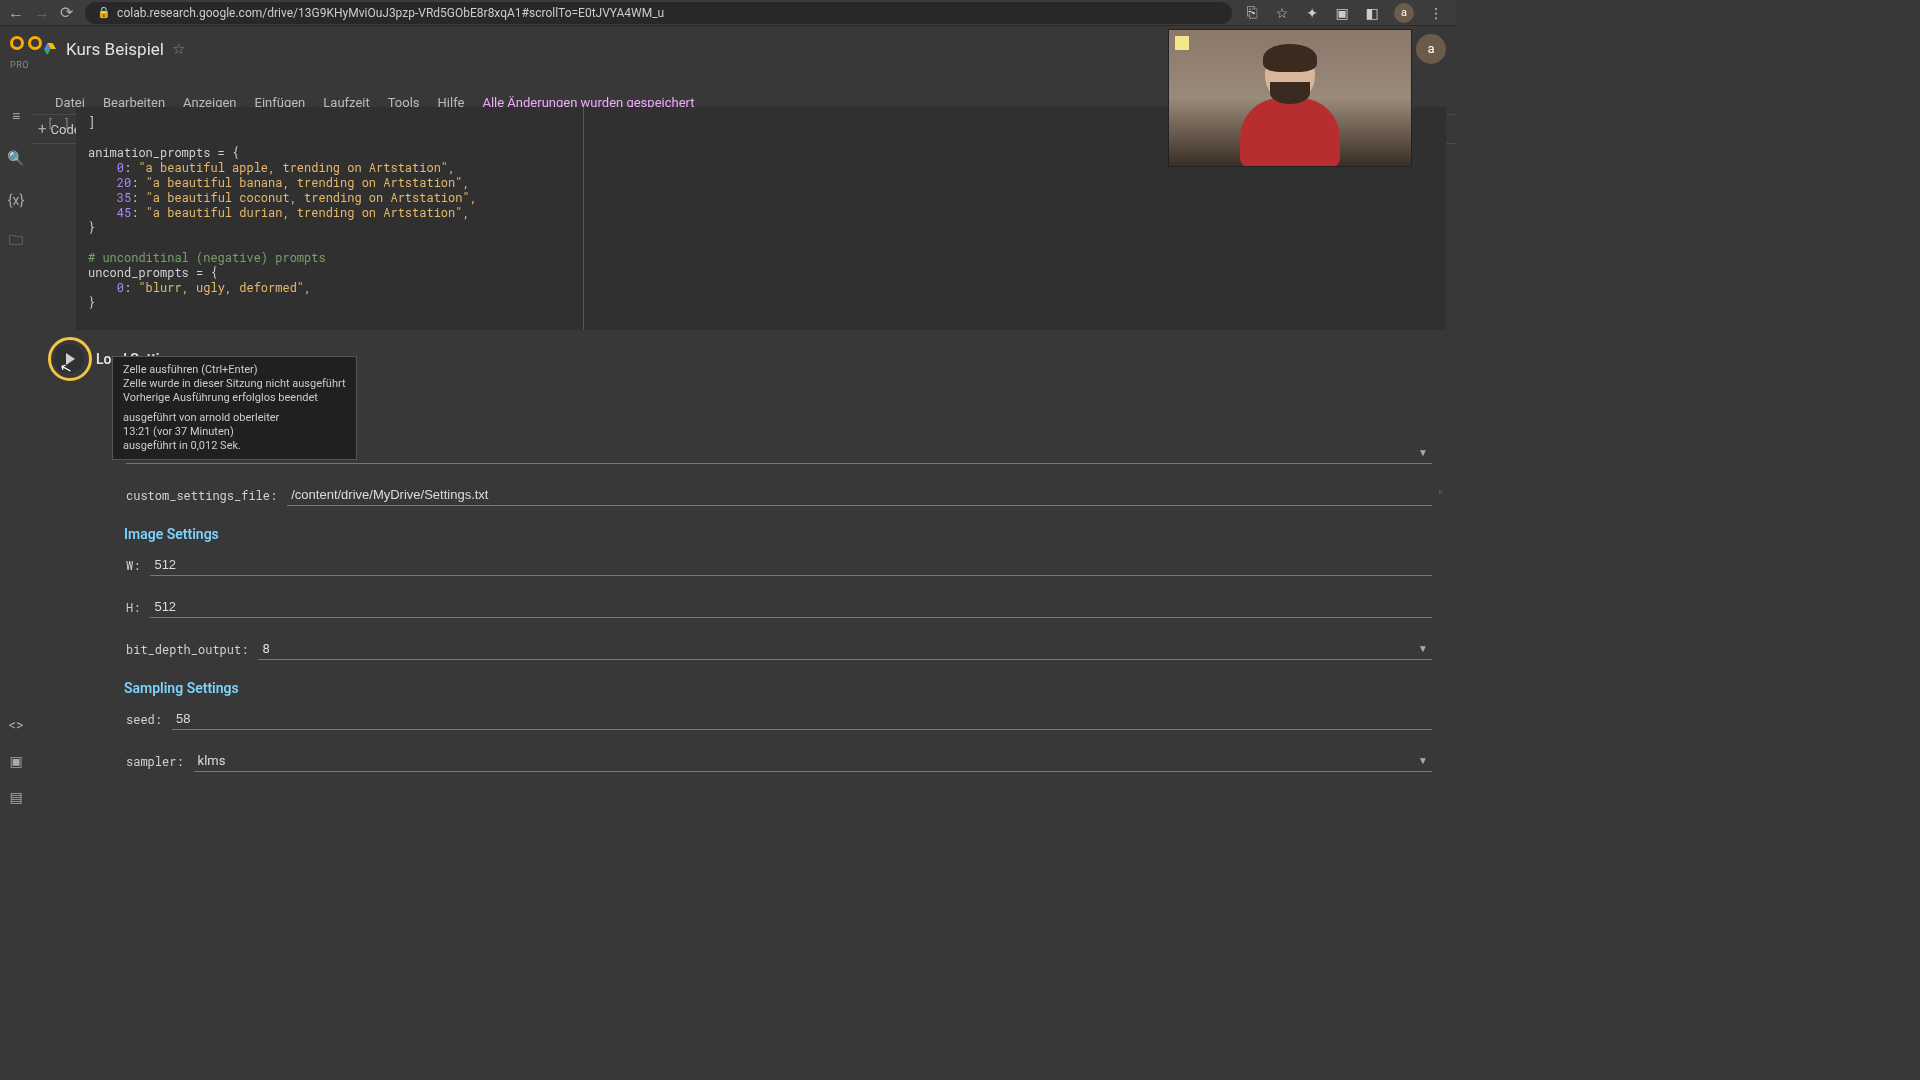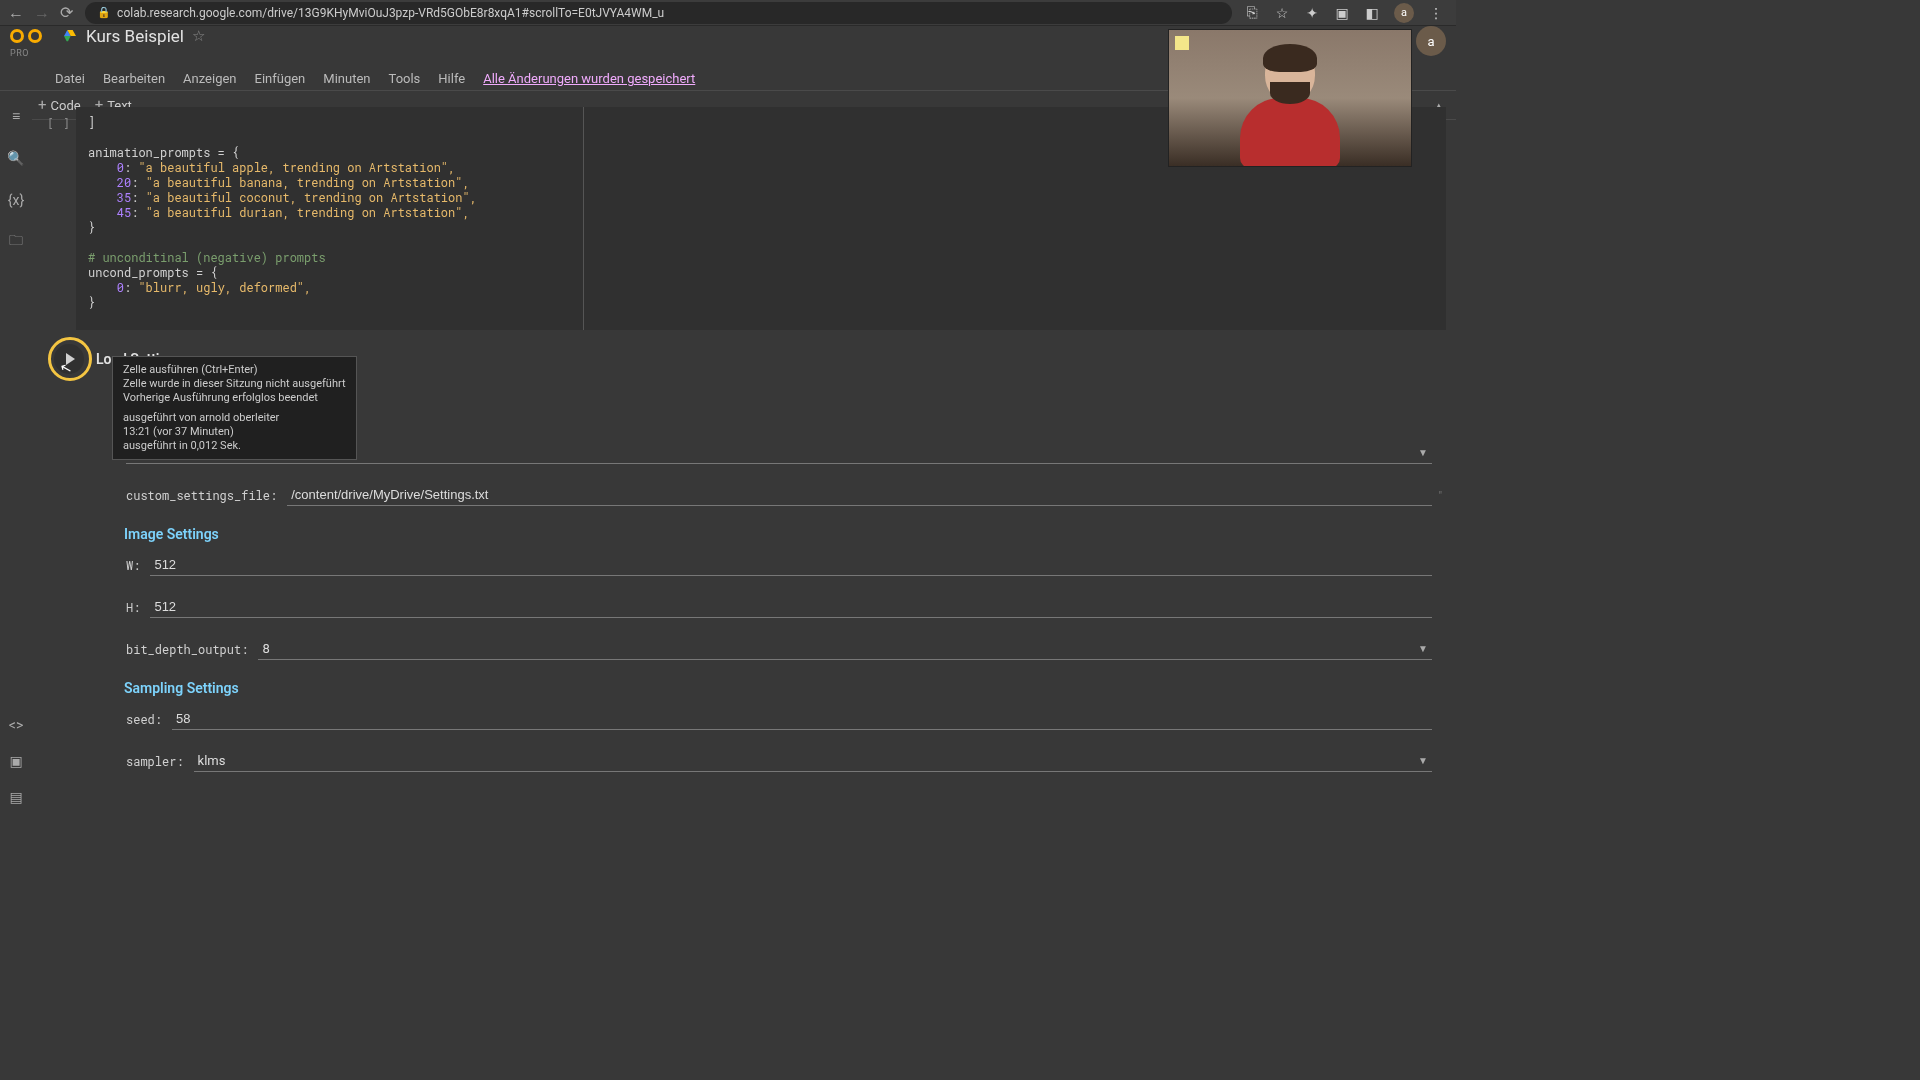--- a/index.html
+++ b/index.html
@@ -10,35 +10,35 @@
 .nav-arrows { display:flex; gap:10px; align-items:center; color:#aaa; }
 .nav-arrows span { font-size:16px; cursor:pointer; }
 .nav-arrows .disabled { color:#666; }
 .addr { flex:1; background:#282828; border-radius:14px; height:22px; display:flex; align-items:center; padding:0 12px; color:#ccc; font-size:12px; gap:6px;}
 .addr .lock { font-size:11px; }
 .chrome-icons { display:flex; gap:14px; align-items:center; color:#ccc; padding-right:4px;}
 .chrome-icons .ci { width:16px; height:16px; display:flex; align-items:center; justify-content:center; font-size:14px;}
 .avatar-sm { width:20px; height:20px; border-radius:50%; background:#6b5b4a; display:flex; align-items:center; justify-content:center; font-size:11px; color:#fff;}
 
 
-.colab-head { height:45px; display:flex; padding:0 10px; gap:20px; }
+.colab-head { height:45px; display:flex; align-items:center; padding:0 10px; gap:0; }
 .colab-logo { width:32px; height:32px; position:relative; }
 .colab-logo .ring { width:14px; height:14px; border:3px solid #f9ab00; border-radius:50%; position:absolute; }
 .colab-logo .r1 { left:0; top:3px; }
 .colab-logo .r2 { right:0; top:3px; }
-.pro-badge { font-size:9px; color:#888; position:absolute; left:10px; top:48px; letter-spacing:0.5px;}
+.pro-badge { font-size:9px; color:#888; position:absolute; left:10px; top:60px; letter-spacing:0.5px;}
 .doc-title-wrap { display:flex; flex-direction:column; }
 .doc-title-row { display:flex; align-items:center; gap:8px; }
 .drive-icon { width:16px; height:16px; }
 .doc-title { font-size:17px; color:#e2e2e2; }
 .star { color:#888; font-size:15px; cursor:pointer; }
 .avatar-big { width:30px; height:30px; border-radius:50%; background:#6b5b4a; display:flex; align-items:center; justify-content:center; color:#fff; margin-left:auto; font-size:13px;}
 
 
-.menu-bar { display:flex; gap:18px; padding:0 0 4px 55px; font-size:13px; color:#bbb; align-items:center;}
+.menu-bar { display:flex; gap:18px; padding:0 0 4px 55px; font-size:13px; color:#bbb; align-items:center;margin-top:24px;}
 .menu-bar .mi { cursor:pointer; }
 .menu-bar .saved { text-decoration:underline; color:#f0abfc; }
 
 
 .tool-row { height:30px; border-top:1px solid #4a4a4a; border-bottom:1px solid #4a4a4a; display:flex; align-items:center; padding-left:38px; gap:14px; font-size:13px; color:#ccc;}
 .tb-btn { display:flex; align-items:center; gap:4px; cursor:pointer; }
 .tb-btn .plus { font-size:15px; color:#aaa; }
 .collapse-arrow { margin-left:auto; margin-right:14px; color:#aaa; font-size:13px; cursor:pointer;}
 
 
@@ -143,21 +143,21 @@
       <span>a</span>
     </div>
 </div>
 <div class="pro-badge">PRO</div>
 
 <div class="menu-bar">
   <span class="mi">Datei</span>
   <span class="mi">Bearbeiten</span>
   <span class="mi">Anzeigen</span>
   <span class="mi">Einfügen</span>
-  <span class="mi">Minuten</span>
+  <span class="mi">Laufzeit</span>
   <span class="mi">Tools</span>
   <span class="mi">Hilfe</span>
   <span class="mi saved">Alle Änderungen wurden gespeichert</span>
 </div>
 
 <div class="tool-row">
   <div class="tb-btn">
       <span class="plus">+</span>
       <span>Code</span>
     </div>

